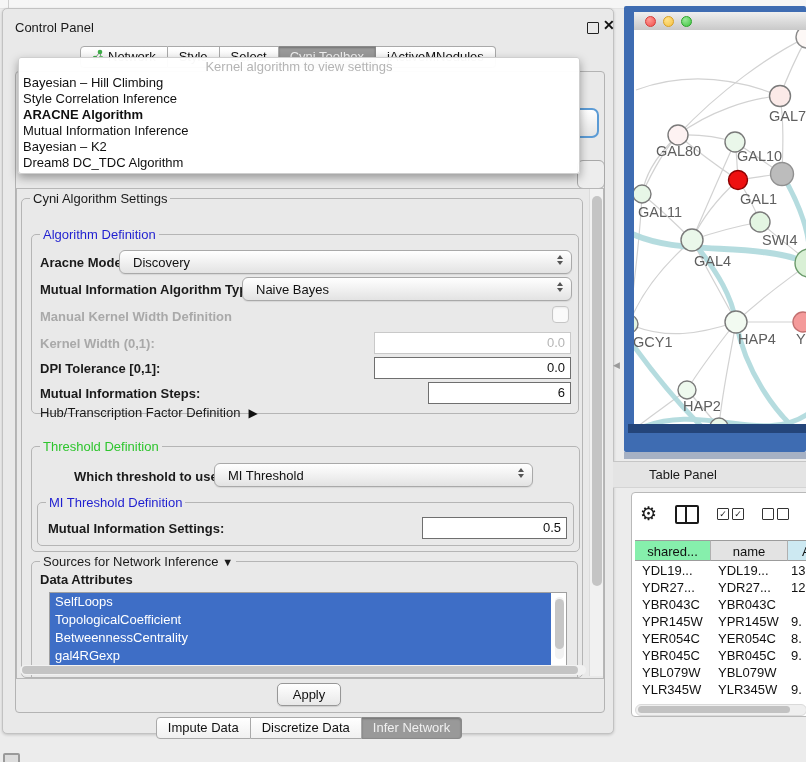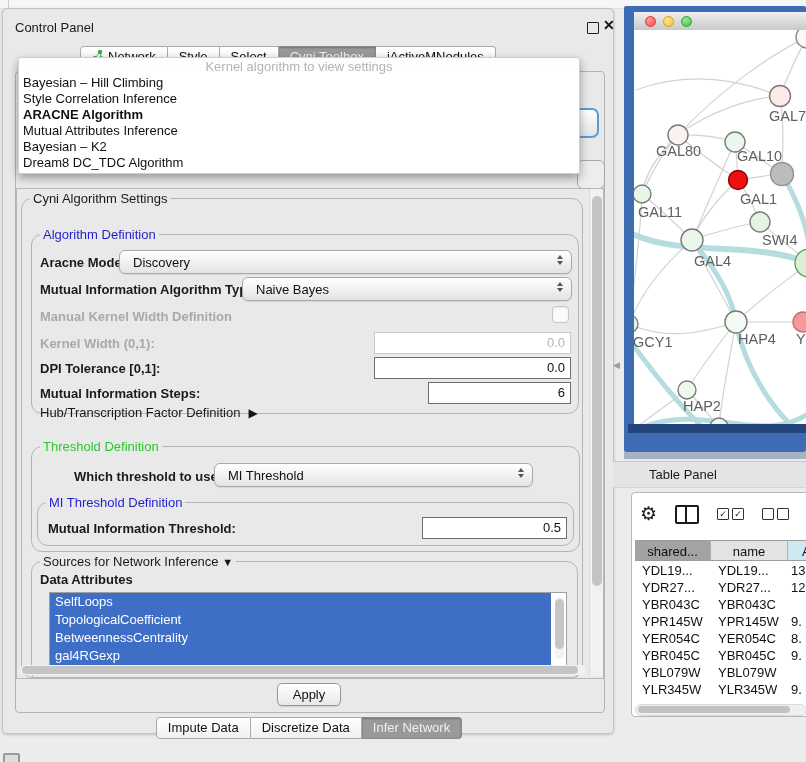--- a/index.html
+++ b/index.html
@@ -40,21 +40,21 @@
   #algo-popup{left:18px;top:57px;width:560px;height:115px;background:rgba(255,255,255,.97);
       border:1px solid #cfcfcf;border-radius:3px;box-shadow:0 4px 10px rgba(0,0,0,.35);z-index:60;}
   #algo-placeholder{height:17px;line-height:17px;text-align:center;color:#b4b4b4;font-size:13px;}
   .dd-item{height:16px;line-height:16px;padding-left:4px;font-size:13px;color:#101010;white-space:nowrap;}
   .dd-item.bold{font-weight:bold;}
 
   
   #settings-pane{left:13px;top:179px;width:586px;height:489px;background:#e9e9e9;
       border:1px solid #b7b7b7;overflow:hidden;z-index:7;}
 
-  .groupbox{position:absolute;border:1px solid #b5b5b5;border-radius:11px;}
+  .groupbox{position:absolute;border:1px solid #b5b5b5;border-radius:5px;}
   .group-title{position:absolute;top:-8px;left:8px;background:#e9e9e9;padding:0 3px;font-size:13px;white-space:nowrap;}
   .t-blue{color:#1f1fd0;} .t-green{color:#2ec52e;} .t-black{color:#1a1a1a;}
 
   .lbl{position:absolute;font-size:13px;font-weight:bold;color:#1a1a1a;white-space:nowrap;}
   .lbl.dis{color:#a9a9a9;}
 
   .combo{position:absolute;height:22px;background:linear-gradient(#ffffff,#e3e3e3);
       border:1px solid #a9a9a9;border-radius:6px;display:flex;align-items:center;box-shadow:0 1px 1px rgba(0,0,0,.08);}
   .combo .val{padding-left:13px;font-size:13px;color:#111;}
   .combo .arrows{position:absolute;right:8px;top:4px;display:flex;flex-direction:column;gap:2px;}
@@ -214,21 +214,21 @@
       <div class="combo" style="left:197px;top:274px;width:317px;">
         <span class="val">MI Threshold</span>
         <span class="arrows">
             <span class="arr-up"></span>
             <span class="arr-dn"></span>
           </span>
       </div>
       <div class="groupbox" style="left:20px;top:313px;width:535px;height:42px;">
         <span class="group-title t-blue">MI Threshold Definition</span>
       </div>
-      <div class="lbl" style="left:31px;top:332px;">Mutual Information Threshold:</div>
+      <div class="lbl" style="left:31px;top:332px;">Mutual Information Settings:</div>
       <div class="tinput" style="left:405px;top:328px;width:138px;">0.5</div>
 
       <div class="groupbox" style="left:14px;top:372px;width:545px;height:120px;">
         <span class="group-title t-black"><span>Sources for Network Inference</span> <span style="font-size:11px;">▼</span></span>
       </div>
       <div class="lbl" style="left:23px;top:383px;">Data Attributes</div>
       <div class="abs" id="attr-list" style="left:32px;top:403px;">
         <div id="attr-items">
             <div class="attr-item">SelfLoops</div>
             <div class="attr-item">TopologicalCoefficient</div>
@@ -350,21 +350,21 @@
           <span class="cb">✓</span>
           <span class="cb">✓</span>
         </span>
       <span class="cb-pair">
           <span class="cb"></span>
           <span class="cb"></span>
         </span>
 
     </div>
     <div id="tbl-header">
-        <div class="th" style="width: 76px; background: #a3a3a3;">shared...</div>
+        <div class="th" style="width: 76px; background: #86efac;">shared...</div>
         <div class="th" style="width: 77px; background: rgb(227, 227, 227);">name</div>
         <div class="th" style="width: 43px; background: rgb(205, 233, 242); text-align: left; padding-left: 14px;">A</div>
       </div>
     <div id="tbl-rows">
         <div class="tr">
           <div class="td" style="width: 76px; padding-left: 7px;">YDL19...</div>
           <div class="td" style="width: 77px; padding-left: 7px;">YDL19...</div>
           <div class="td" style="width: 43px; padding-left: 3px;">13</div>
         </div>
         <div class="tr">
@@ -407,20 +407,20 @@
         <div class="thumb"></div>
       </div>
   </div>
 
   <div class="abs" id="algo-popup">
     <div id="algo-placeholder">Kernel algorithm to view settings</div>
     <div id="algo-items">
         <div class="dd-item">Bayesian – Hill Climbing</div>
         <div class="dd-item">Style Correlation Inference</div>
         <div class="dd-item bold">ARACNE Algorithm</div>
-        <div class="dd-item">Mutual Attributes Inference</div>
+        <div class="dd-item">Mutual Information Inference</div>
         <div class="dd-item">Bayesian – K2</div>
         <div class="dd-item">Dream8 DC_TDC Algorithm</div>
       </div>
   </div>
 
   <div class="abs" id="corner-icon"></div>
 </div>
 
 </body></html>

